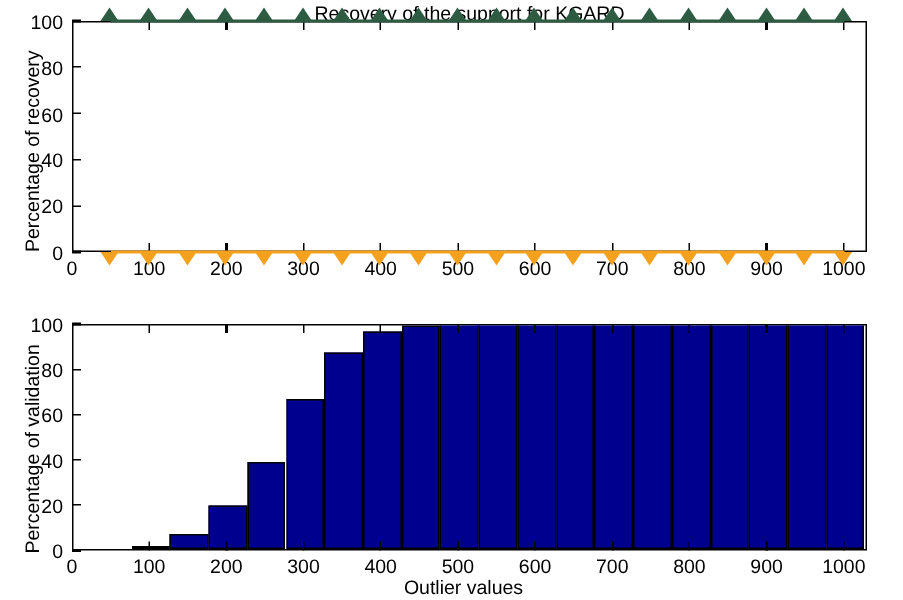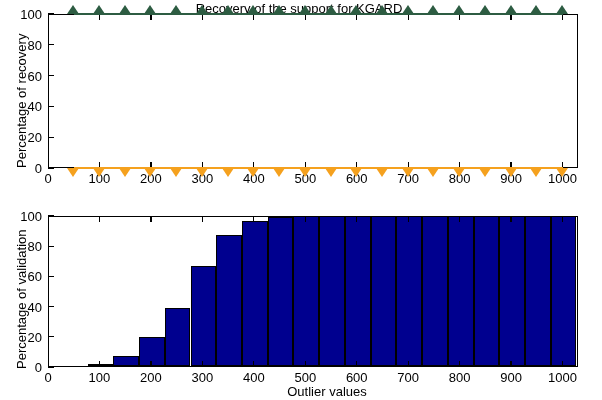--- a/index.html
+++ b/index.html
@@ -34,21 +34,21 @@
   
   .bar{position:absolute;bottom:0;box-sizing:border-box;border:1px solid #000;}
 </style>
 </head>
 <body>
 
 <div class="fig">
 
   <div class="panel" style="left:0;top:0;width:602px;height:200px;">
 
-    <div class="title" style="left:34px;top:1px;width:530px;text-decoration:underline;">Recovery of the support for KGARD</div>
+    <div class="title" style="left:48px;top:1px;width:530px;text-decoration:underline;">Recovery of the support for KGARD</div>
 
     <div class="ylabel" style="left:14px;top:168px;">Percentage of recovery</div>
 
     <div class="plotbox" id="topbox" style="left:48px;top:14px;width:530px;height:154px;"></div>
 
     <div id="top-yticks">
         <div class="tk tk-y" style="left: 48px; top: 167.35px;"></div>
         <div class="ytick" style="left: 0px; width: 42px; top: 162px;">0</div>
         <div class="tk tk-y" style="left: 48px; top: 136.55px;"></div>
         <div class="ytick" style="left: 0px; width: 42px; top: 131.2px;">20</div>
@@ -137,21 +137,21 @@
         <div class="mk mk-dn" style="border-top: 9px solid rgb(245, 161, 30); top: 168px; left: 504.607px;"></div>
         <div class="mk mk-dn" style="border-top: 9px solid rgb(245, 161, 30); top: 168px; left: 530.335px;"></div>
         <div class="mk mk-dn" style="border-top: 9px solid rgb(245, 161, 30); top: 168px; left: 556.063px;"></div>
       </div>
   </div>
 
   <div class="panel" style="left:0;top:200px;width:602px;height:200px;">
 
     <div class="ylabel" style="left:14px;top:169px;">Percentage of validation</div>
 
-    <div class="xlabel" style="left:62px;top:184px;width:530px;">Outlier values</div>
+    <div class="xlabel" style="left:44px;top:184px;width:530px;">Outlier values</div>
 
     <div class="plotbox" id="botbox" style="left:48px;top:16px;width:530px;height:151px;overflow:hidden;">
         <div class="bar" style="left: 38.5922px; width: 25.7282px; height: 1.51px; background: rgb(0, 0, 143); border-color: rgb(0, 0, 0);"></div>
         <div class="bar" style="left: 64.3204px; width: 25.7282px; height: 9.815px; background: rgb(0, 0, 143); border-color: rgb(0, 0, 0);"></div>
         <div class="bar" style="left: 90.0485px; width: 25.7282px; height: 28.69px; background: rgb(0, 0, 143); border-color: rgb(0, 0, 0);"></div>
         <div class="bar" style="left: 115.777px; width: 25.7282px; height: 58.135px; background: rgb(0, 0, 143); border-color: rgb(0, 0, 0);"></div>
         <div class="bar" style="left: 141.505px; width: 25.7282px; height: 100.415px; background: rgb(0, 0, 143); border-color: rgb(0, 0, 0);"></div>
         <div class="bar" style="left: 167.233px; width: 25.7282px; height: 131.37px; background: rgb(0, 0, 143); border-color: rgb(0, 0, 0);"></div>
         <div class="bar" style="left: 192.961px; width: 25.7282px; height: 144.96px; background: rgb(0, 0, 143); border-color: rgb(0, 0, 0);"></div>
         <div class="bar" style="left: 218.689px; width: 25.7282px; height: 149.49px; background: rgb(0, 0, 143); border-color: rgb(0, 0, 0);"></div>

